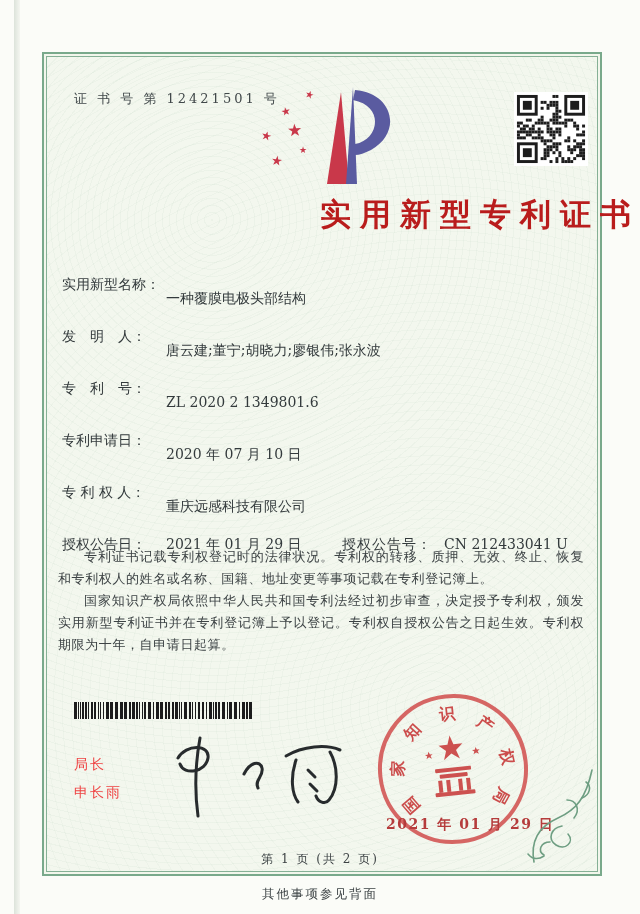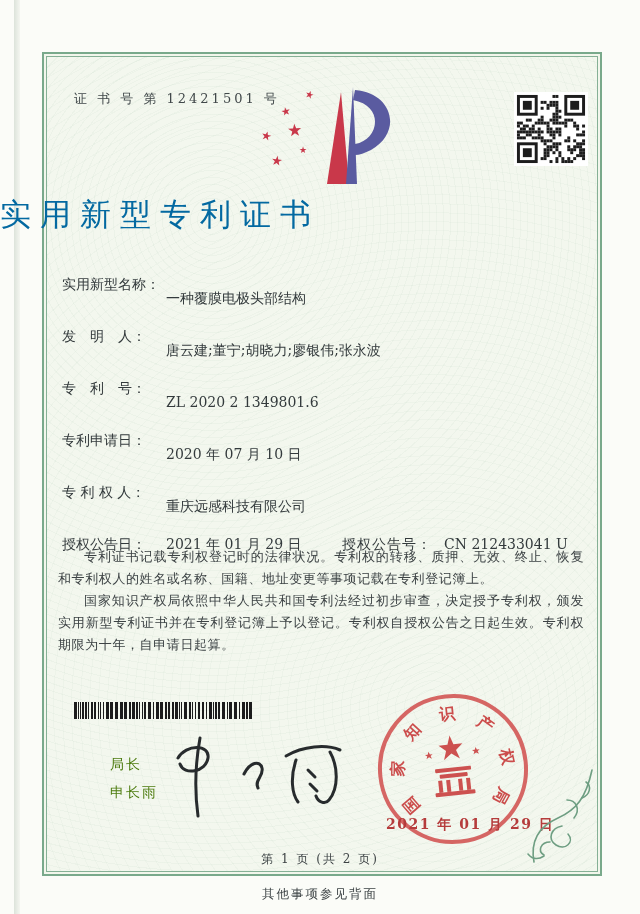--- a/index.html
+++ b/index.html
@@ -35,22 +35,22 @@
   }
   .cert-no{
     position:absolute;left:74px;top:90px;
     font-size:13px;color:#41484a;letter-spacing:3px;
   }
   
   .logo{position:absolute;left:253px;top:84px;width:144px;height:106px;}
   .logo .star{position:absolute;color:#c9384a;line-height:1;}
   .doc-title{
     position:absolute;left:0;right:0;top:194px;
-    text-align:left;
-    font-size:31px;font-weight:400;color:#0369a1;
+    text-align:right;
+    font-size:31px;font-weight:700;color:#b91c1c;
     letter-spacing:9px;
   }
   .qr{position:absolute;left:514px;top:92px;width:74px;height:74px;background:#fff;}
   
   .fields{position:absolute;left:62px;top:274px;width:520px;}
   .frow{display:flex;margin-bottom:17px;line-height:21px;font-size:14px;color:#333a3c;}
   .frow .flabel{flex:0 0 104px;white-space:pre;}
   .frow .fvalue{flex:1 1 auto;margin-top:14px;}
   .frow .fvalue.addr{max-width:402px;}
   .frow2{display:flex;line-height:21px;font-size:14px;color:#333a3c;}
@@ -61,21 +61,21 @@
   
   .paras{
     position:absolute;left:58px;top:546px;width:526px;
     font-size:13px;line-height:22px;color:#3c4244;
     text-align:justify;letter-spacing:.6px;
   }
   .paras p{margin:0;text-indent:2em;}
   
   .barcode{position:absolute;left:74px;top:702px;width:180px;height:17px;}
   
-  .signer{position:absolute;left:74px;top:750px;font-size:14px;color:#4d7c0f;line-height:28px;letter-spacing:2px;margin-left:36px;}
+  .signer{position:absolute;left:74px;top:750px;font-size:14px;color:#ef4444;line-height:28px;letter-spacing:2px;}
   .signature{position:absolute;left:158px;top:732px;width:200px;height:90px;}
   
   .seal{
     position:absolute;left:378px;top:694px;width:150px;height:150px;
     border:4px solid rgba(205,62,62,.78);border-radius:50%;
     transform:rotate(-6deg);
     box-sizing:border-box;
   }
   .seal-char{
     position:absolute;left:50%;top:50%;width:18px;height:18px;margin:-9px 0 0 -9px;

